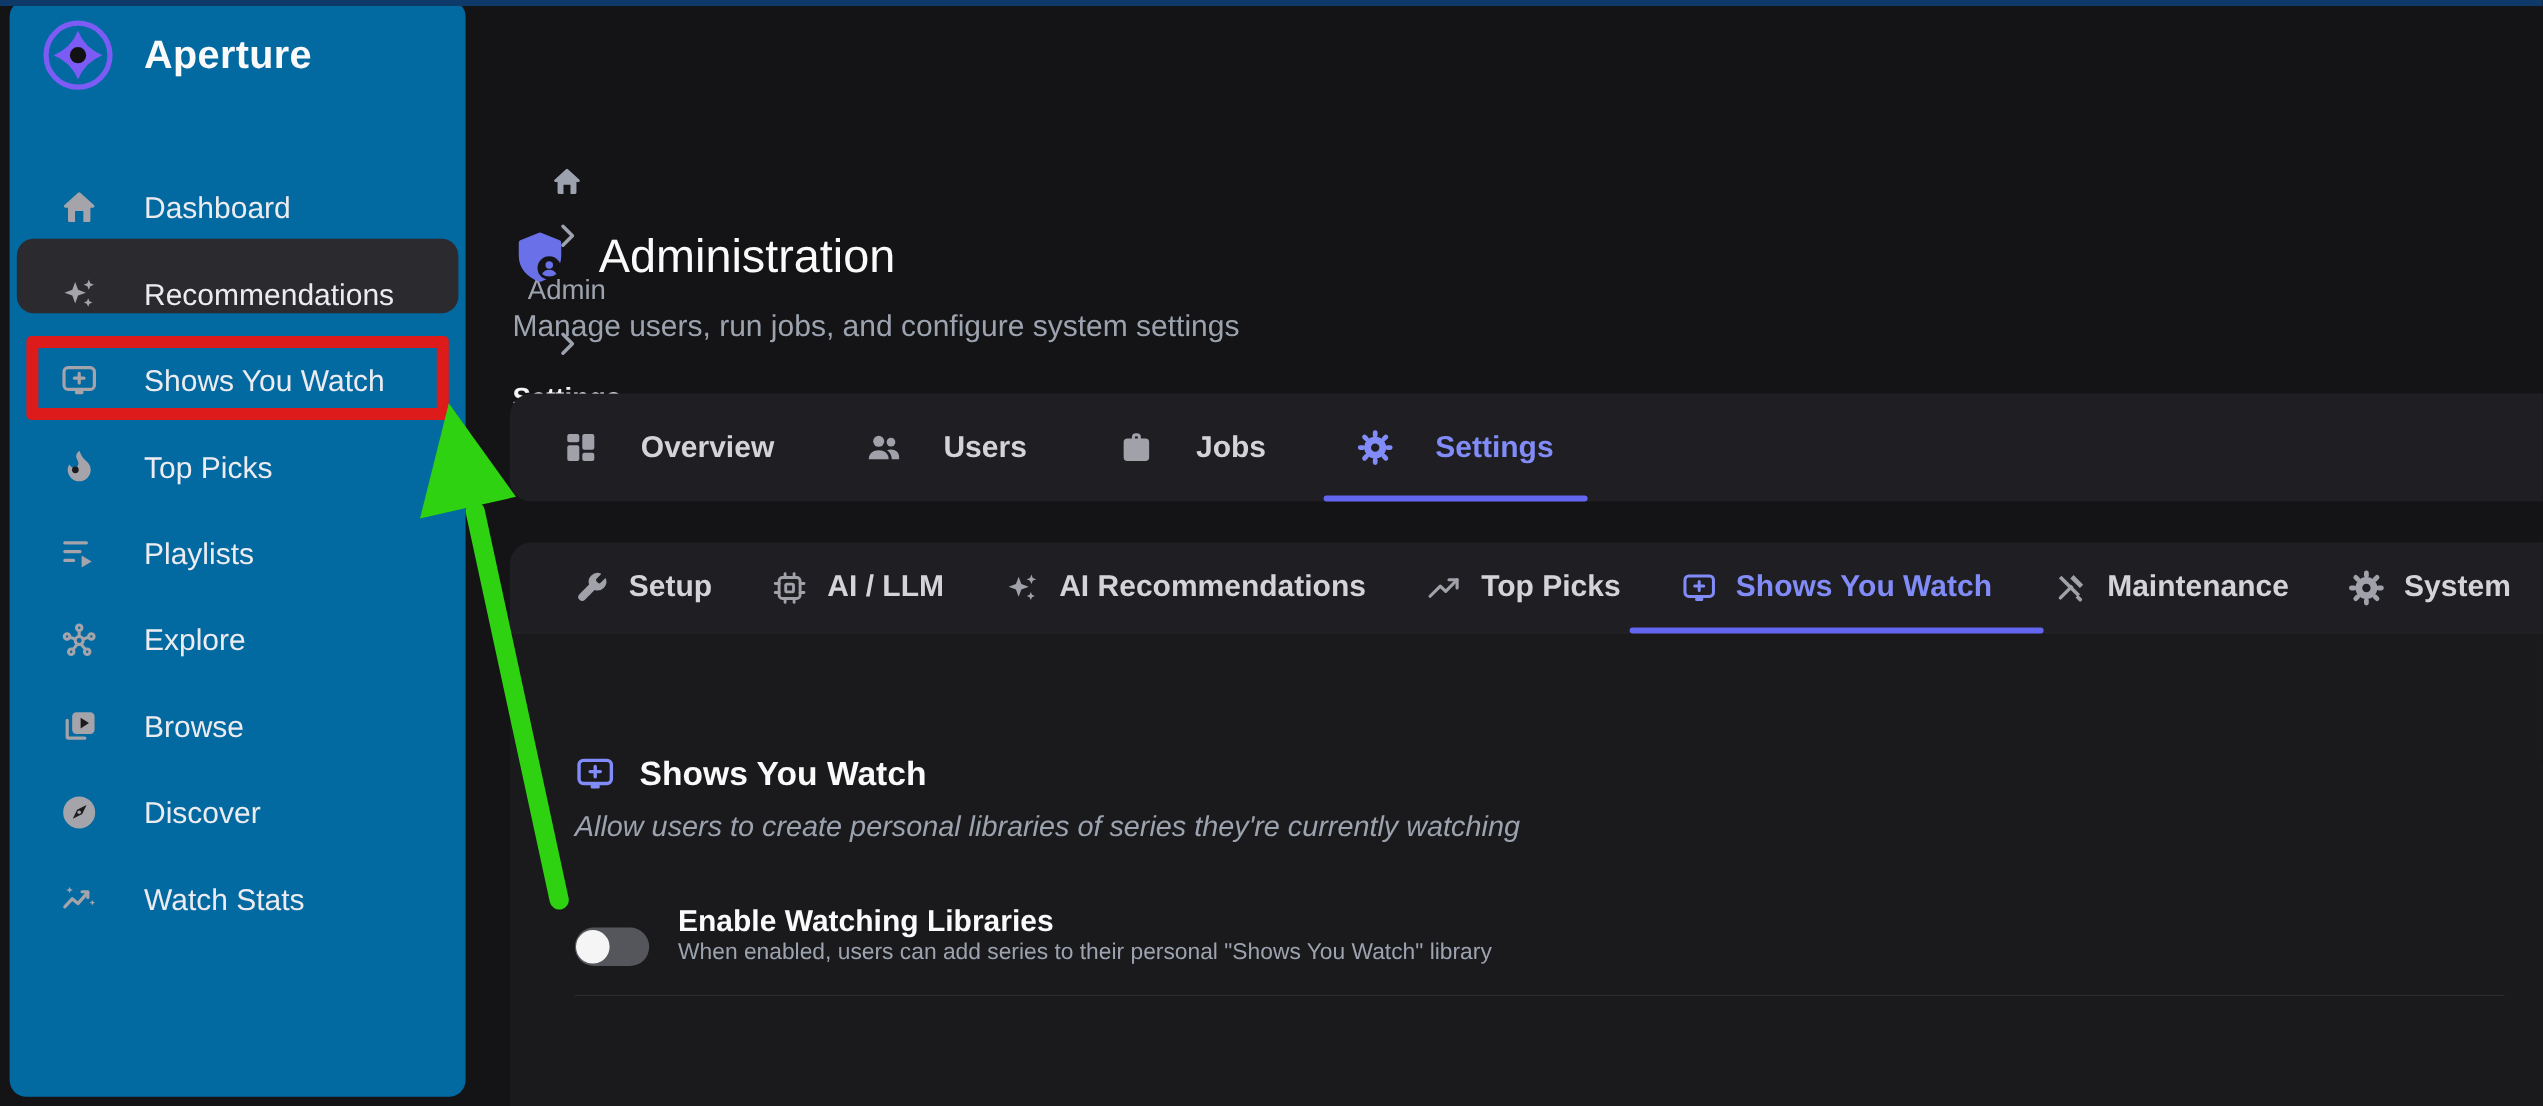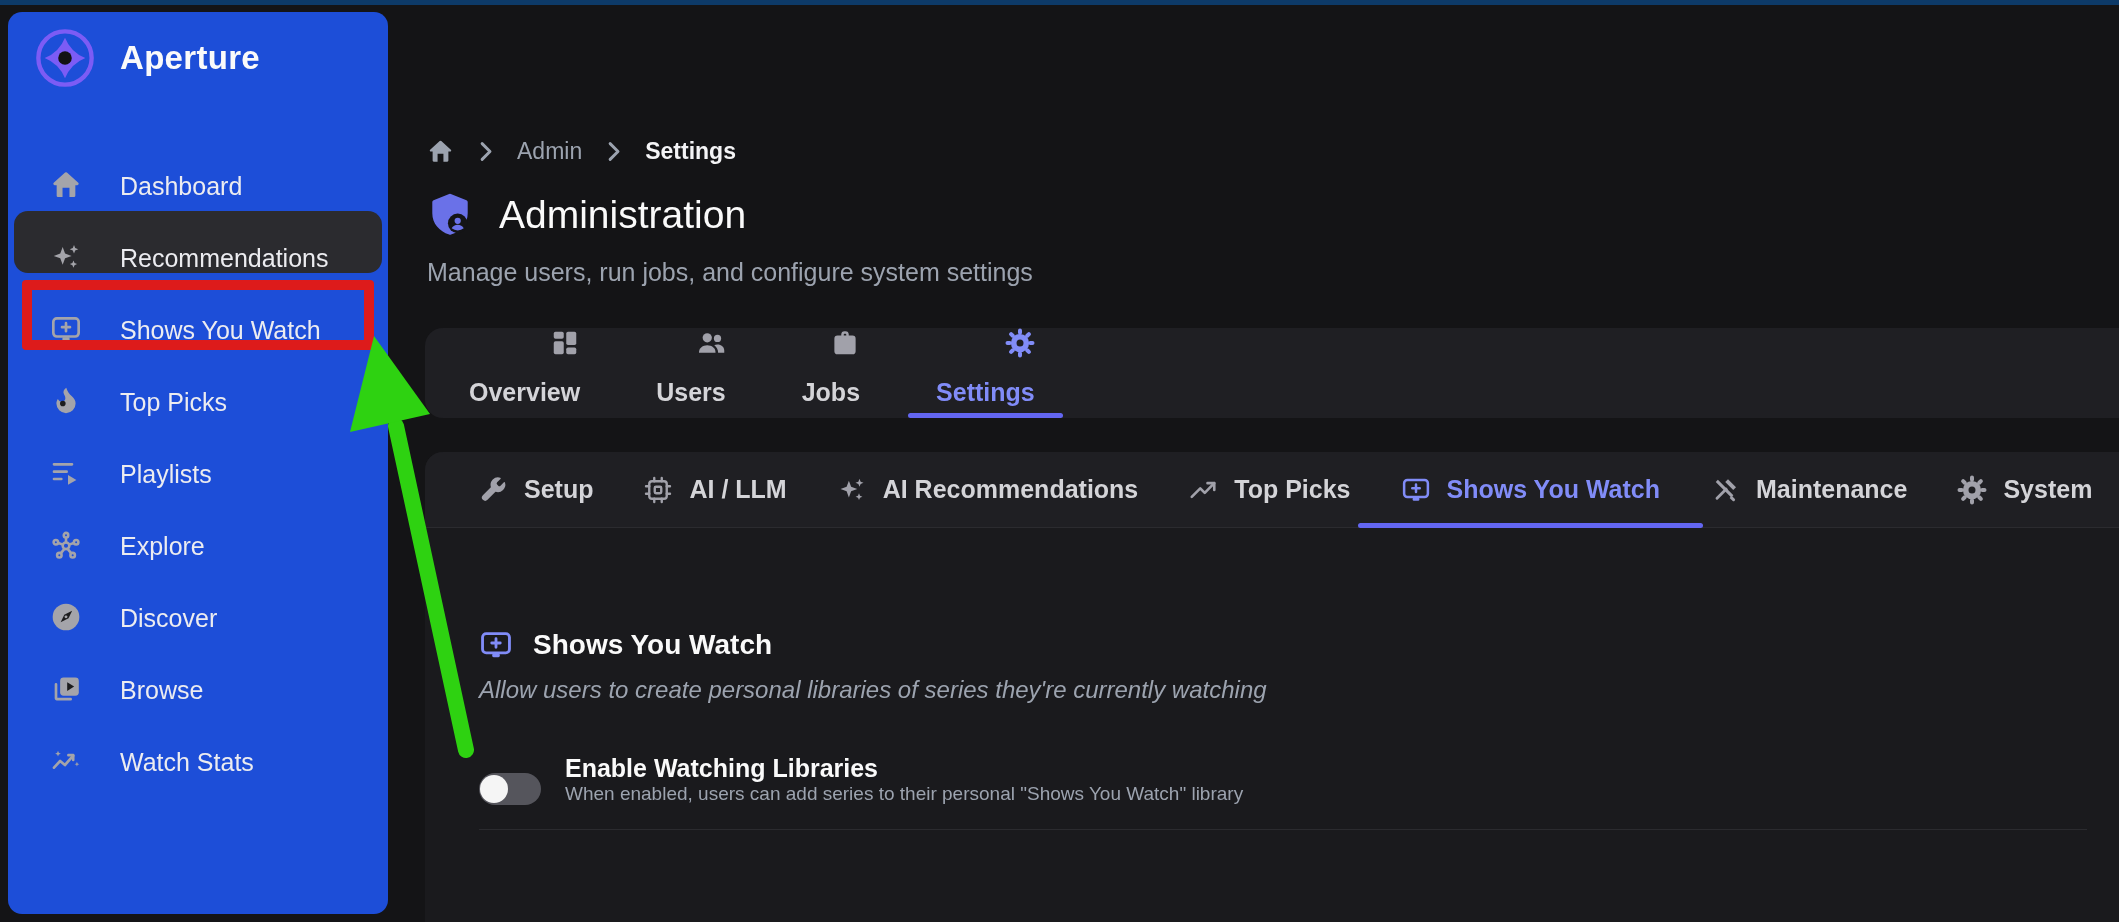--- a/index.html
+++ b/index.html
@@ -7,60 +7,60 @@
   body {
     position:relative;
     background:#141416;
     font-family:"Liberation Sans","DejaVu Sans",sans-serif;
     color:#f4f4f5;
   }
   .top-strip { position:absolute; top:0; left:0; width:100%; height:5px; background:#0d3a68; z-index:6; }
 
   
   .sidebar {
-    position:absolute; left:8px; top:12px; bottom:8px; width:380px;
-    background:#1d4ed8; border-radius:14px; padding:14px 6px 0 6px; z-index:2;
+    position:absolute; left:8px; top:0; bottom:8px; width:380px;
+    background:#0369a1; border-radius:14px; padding:14px 6px 0 6px; z-index:2;
   }
   .logo-row { display:flex; align-items:center; gap:24px; padding-left:20px; height:64px; }
   .logo-badge { width:62px; height:62px; flex:0 0 auto; }
   .logo-text { font-size:33px; font-weight:700; letter-spacing:.3px; color:#fafafa; }
   .nav { margin-top:49px; }
   .nav-item {
     display:flex; align-items:flex-end; gap:38px;
     height:62px; margin-bottom:10px; padding-left:36px;
     border-radius:14px; cursor:pointer;
   }
   .nav-item.hovered { background:#2b2b2f; }
   .nav-item .icon { width:32px; height:32px; flex:0 0 auto; color:#a4a4aa; }
   .nav-item .label { font-size:25px; color:#ececf0; white-space:nowrap; }
   .icon svg { width:100%; height:100%; display:block; }
 
   
   .main { position:absolute; left:389px; top:0; right:0; height:922px; }
 
-  .breadcrumb { position:absolute; left:38px; top:138px; display:flex; align-items:center; gap:18px; }
+  .breadcrumb { position:absolute; left:38px; top:138px; display:flex; align-items:center; gap:18px;flex-direction:column; }
   .breadcrumb .icon { width:27px; height:27px; color:#9ca3af; }
   .crumb { font-size:23px; color:#9ca3af; }
   .crumb.current { color:#f4f4f6; font-weight:700; }
   .chev { width:20px; height:20px; color:#71717a; }
 
   .title-row { position:absolute; left:36px; top:190px; display:flex; align-items:center; gap:24px; }
   .title-row .icon { width:50px; height:50px; }
   .page-title { font-size:39px; font-weight:400; color:#fafafa; }
   .page-subtitle { position:absolute; left:38px; top:258px; font-size:25px; color:#9ca3af; }
 
   
   .tabbar {
     position:absolute; left:36px; right:-24px; top:328px; height:90px;
     background:#1f1f23; border-radius:18px;
     display:flex; align-items:stretch; padding:0 6px;
   }
   .tab {
-    position:relative; display:flex; align-items:flex-end; gap:20px;
-    padding:0 30px; margin:0 8px; cursor:pointer;flex-direction:column;
+    position:relative; display:flex; align-items:center; gap:35px;
+    padding:0 30px; margin:0 8px; cursor:pointer;
   }
   .tab .icon { width:30px; height:30px; color:#a1a1aa; }
   .tab .label { font-size:25px; font-weight:600; color:#d4d4d8; }
   .tab.active .icon, .tab.active .label { color:#818cf8; }
   .tab.active::after {
     content:""; position:absolute; left:2px; right:2px; bottom:0; height:5px;
     background:#6366f1; border-radius:3px;
   }
 
   
@@ -191,37 +191,37 @@
             <circle cx="17" cy="19.6" r="1.7"></circle>
           <path d="M12 6.5v3.6M9.7 11.7l-3.5-1.2M14.3 11.7l3.5-1.2M10.8 14.9l-2.6 3.2M13.2 14.9l2.6 3.2"></path>
         </svg>
       </span>
       <span class="label">Explore</span>
     </div>
 
     <div class="nav-item">
       <span class="icon">
         <svg viewBox="0 0 24 24">
+          <path d="M4.5 8.5V19a.6.6 0 0 0 .6.6h10.4" fill="none" stroke="currentColor" stroke-width="2" stroke-linecap="round"></path>
+          <rect x="7.6" y="3.4" width="14" height="13.6" rx="2.6" fill="currentColor"></rect>
+          <path d="M12.9 6.9l5.2 3.3-5.2 3.3z" fill="#1c1c1e"></path>
+        </svg>
+      </span>
+      <span class="label">Browse</span>
+    </div>
+
+    <div class="nav-item">
+      <span class="icon">
+        <svg viewBox="0 0 24 24">
             <circle cx="12" cy="12" r="10" fill="currentColor"></circle>
             <path d="M16.6 7.4l-2.7 5.6-5.9 3 2.7-5.6z" fill="#1c1c1e"></path>
             <circle cx="12" cy="11.9" r="1.1" fill="currentColor"></circle>
           </svg>
       </span>
       <span class="label">Discover</span>
-    </div>
-
-    <div class="nav-item">
-      <span class="icon">
-        <svg viewBox="0 0 24 24">
-          <path d="M4.5 8.5V19a.6.6 0 0 0 .6.6h10.4" fill="none" stroke="currentColor" stroke-width="2" stroke-linecap="round"></path>
-          <rect x="7.6" y="3.4" width="14" height="13.6" rx="2.6" fill="currentColor"></rect>
-          <path d="M12.9 6.9l5.2 3.3-5.2 3.3z" fill="#1c1c1e"></path>
-        </svg>
-      </span>
-      <span class="label">Browse</span>
     </div>
 
 
     <div class="nav-item">
       <span class="icon">
         <svg viewBox="0 0 24 24" fill="none" stroke="currentColor" stroke-width="2" stroke-linecap="round" stroke-linejoin="round">
           <path d="M3 17l4.6-5 3.6 3 6.2-7"></path>
           <path d="M13.8 7.6h3.6v3.6"></path>
           <path fill="currentColor" stroke="none" d="M6 4.4l.6 1.5 1.5.6-1.5.6L6 8.6l-.6-1.5-1.5-.6 1.5-.6z"></path>
           <path fill="currentColor" stroke="none" d="M20.2 12.6l.5 1.3 1.3.5-1.3.5-.5 1.3-.5-1.3-1.3-.5 1.3-.5z"></path>

